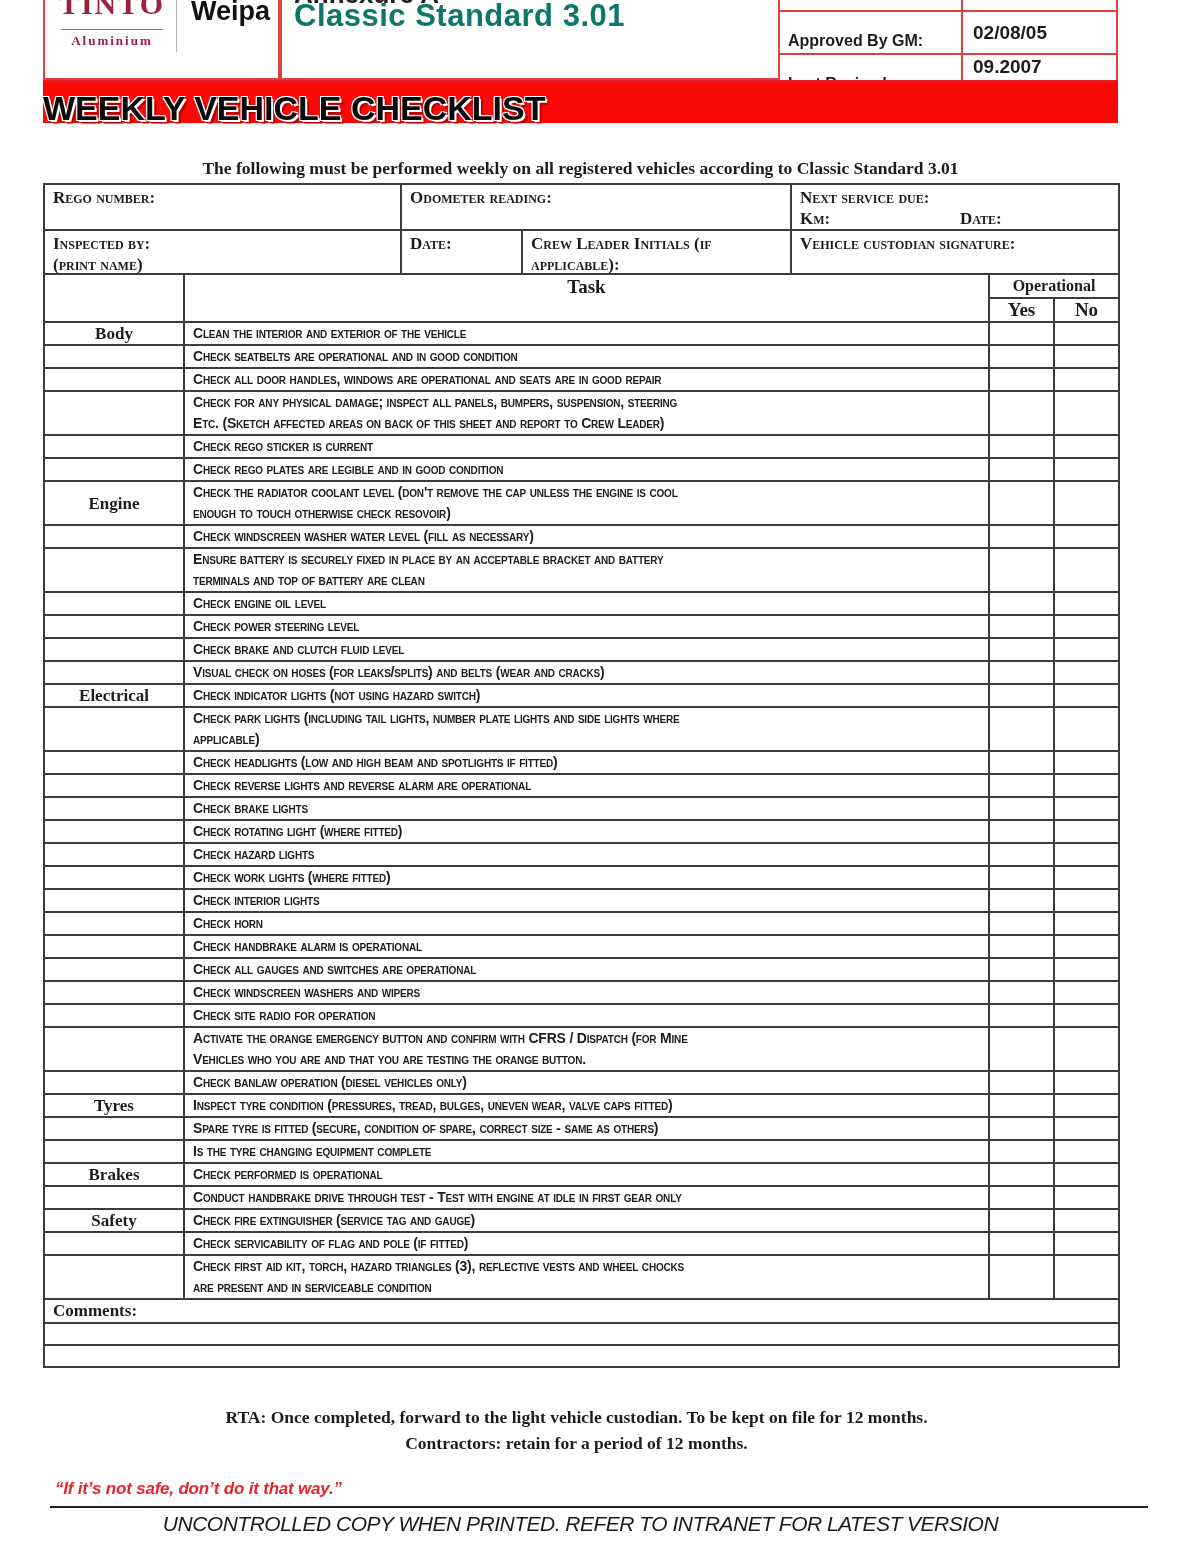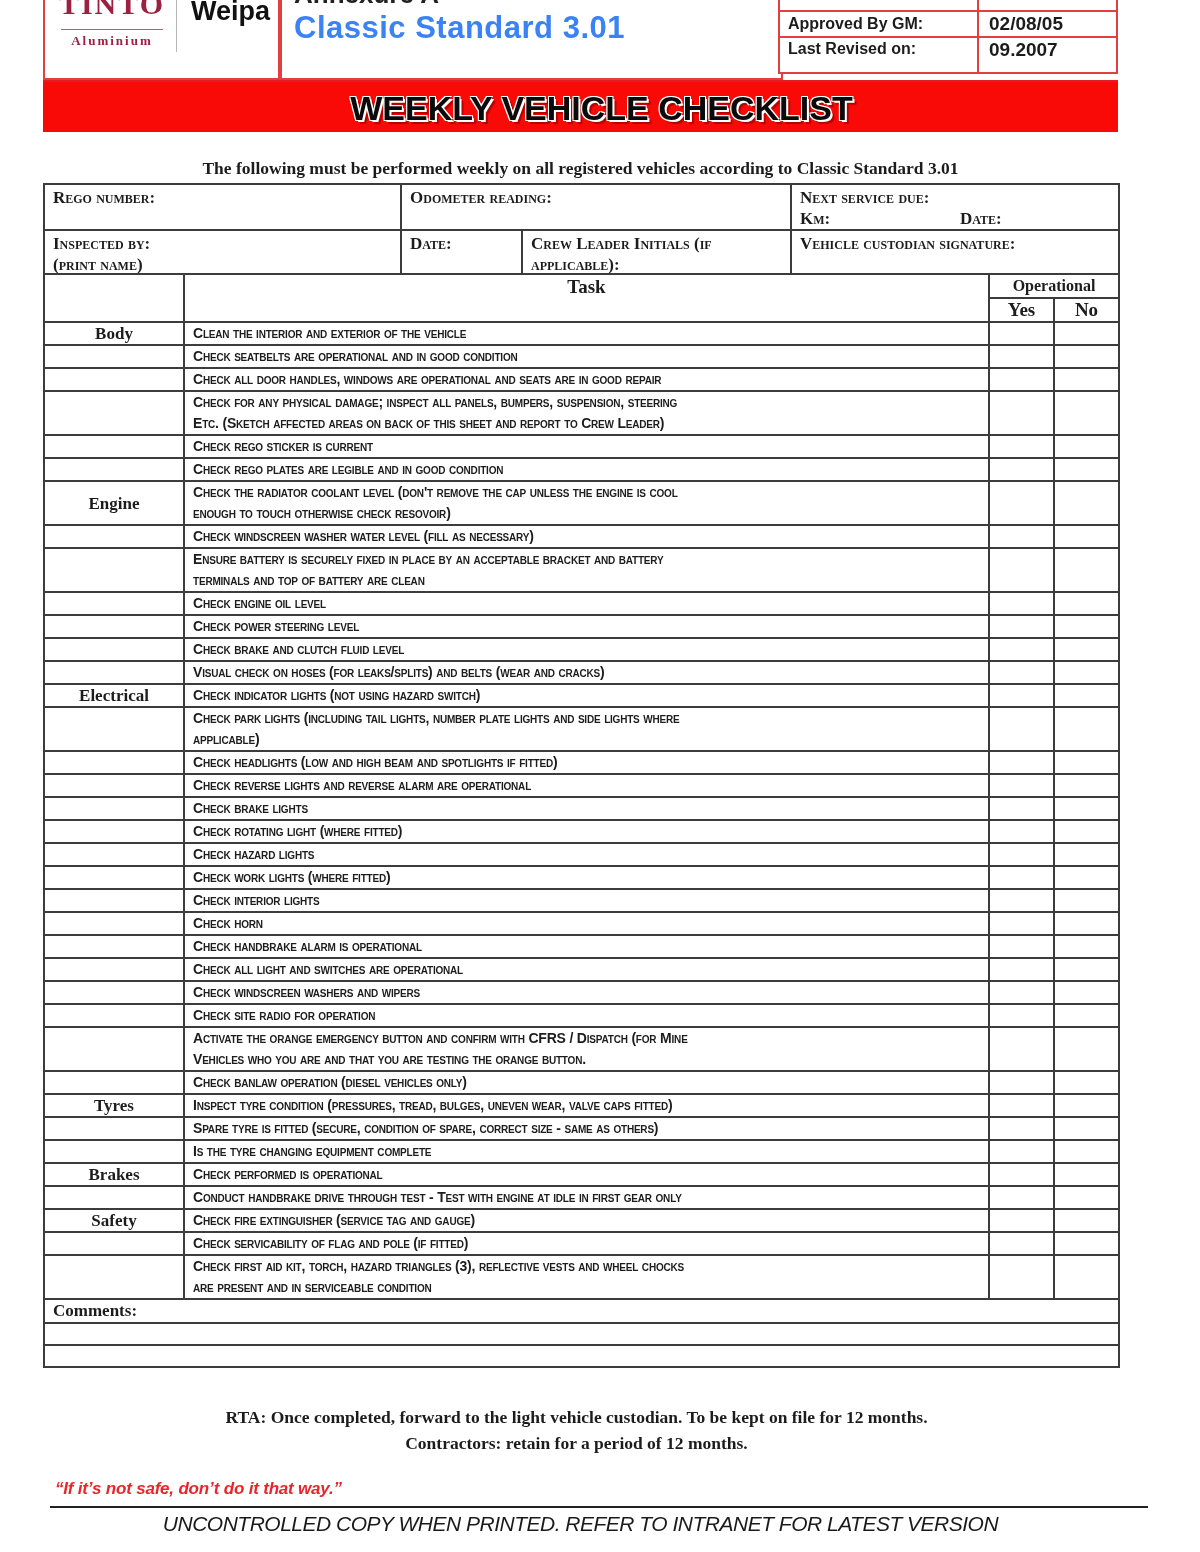--- a/index.html
+++ b/index.html
@@ -14,32 +14,32 @@
   .rio { position:absolute; left:8px; top:0; width:118px; text-align:center; }
   .tinto { font:bold 30px/30px "Liberation Serif", serif; color:#9c2040; letter-spacing:2px; margin-top:-1px; }
   .logo-rule { height:1px; background:#b06070; margin:10px 8px 4px 8px; }
   .alum { font:bold 13px/14px "Liberation Serif", serif; color:#9c2040; letter-spacing:2px; }
   .logo-vdiv { position:absolute; left:131px; top:0; width:1px; height:62px; background:#b5b5b5; }
   .weipa { position:absolute; left:146px; top:7px; font:bold 27px/28px "Liberation Sans", sans-serif; color:#111; }
 
   .mid-box { position:absolute; left:280px; top:-50px; width:503px; height:130px;
              border:2px solid #e24040; background:#fff; padding-left:12px; }
   .annexure { position:absolute; left:12px; top:29px; font:bold 26px/27px "Liberation Sans", sans-serif; color:#222; }
-  .standard { position:absolute; left:12px; top:60px; font:bold 31px/32px "Liberation Sans", sans-serif; color:#3b82f6; letter-spacing:0.5px; }
+  .standard { position:absolute; left:12px; top:48px; font:bold 31px/32px "Liberation Sans", sans-serif; color:#0f766e; letter-spacing:0.5px; }
 
   table.approval { position:absolute; left:778px; top:-20px; width:340px; border-collapse:collapse; background:#fff; }
   table.approval td { border:2px solid #e24040; }
   table.approval tr.r0 td { height:30px; }
-  table.approval td.lbl { width:199px; font:bold 16px/18px "Liberation Sans", sans-serif; padding:2px 0 3px 8px; }
+  table.approval td.lbl { width:183px; font:bold 16px/18px "Liberation Sans", sans-serif; padding:20px 0 3px 8px; }
   table.approval td.val { font:bold 19px/20px "Liberation Sans", sans-serif; padding:2px 0 2px 10px; }
   table.approval tr.r2 td { height:36px; vertical-align:top; }
 
   
-  .banner { position:absolute; left:43px; top:80px; width:1075px; height:52px; background:#fa0a06;
-            border-top:2px solid #e02020; text-align:center;padding-left:42px; }
+  .banner { position:absolute; left:43px; top:80px; width:1075px; height:43px; background:#fa0a06;
+            border-top:2px solid #e02020; text-align:left; }
   .banner span { font:bold 34px/53px "Liberation Sans", sans-serif; color:#0b0b0b; letter-spacing:0px;
             text-shadow:-1px -1px 0 #fff, 1px -1px 0 #fff, -1px 1px 0 #fff, 2px 2px 0 #ffffff, 4px 4px 1px rgba(120,0,0,.55); }
 
   
   .intro { position:absolute; left:43px; top:158px; width:1075px; text-align:center;
            font:bold 17.5px/20px "Liberation Serif", serif; }
 
   
   table.info { position:absolute; left:43px; border-collapse:collapse; table-layout:fixed; width:1075px; background:#fff; }
   table.info td { border:2px solid #3c3c3c; vertical-align:top; padding:2px 6px 2px 8px;
@@ -321,21 +321,21 @@
         <td class="chk"></td>
       </tr>
       <tr>
         <td class="cat"></td>
         <td class="task">Check handbrake alarm is operational</td>
         <td class="chk"></td>
         <td class="chk"></td>
       </tr>
       <tr>
         <td class="cat"></td>
-        <td class="task">Check all light and switches are operational</td>
+        <td class="task">Check all gauges and switches are operational</td>
         <td class="chk"></td>
         <td class="chk"></td>
       </tr>
       <tr>
         <td class="cat"></td>
         <td class="task">Check windscreen washers and wipers</td>
         <td class="chk"></td>
         <td class="chk"></td>
       </tr>
       <tr>

